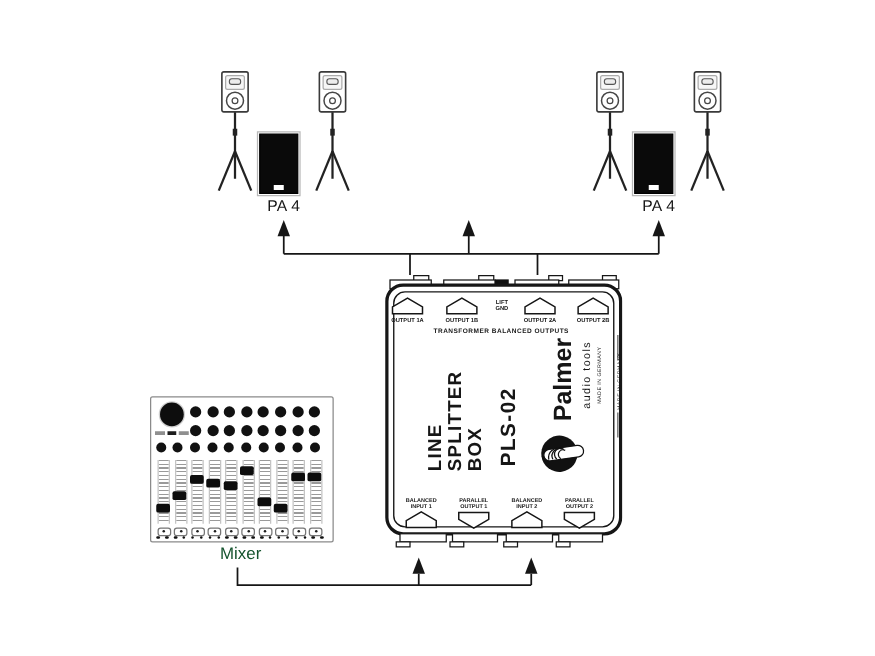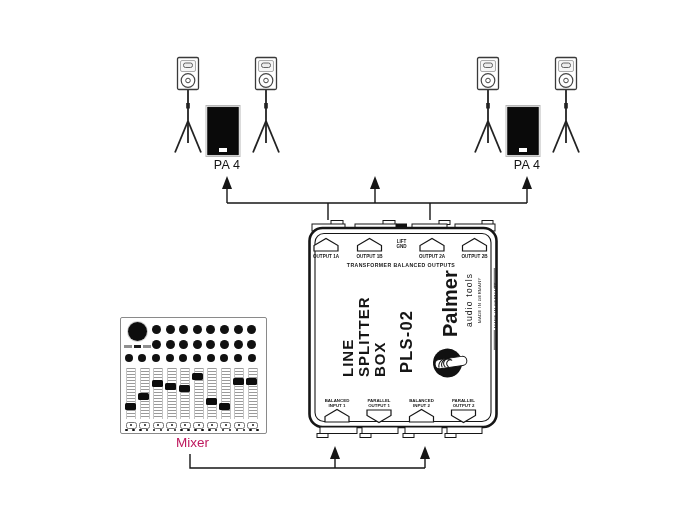--- a/index.html
+++ b/index.html
@@ -6,21 +6,21 @@
   #canvas{position:relative;width:700px;height:525px;background:#fff;overflow:hidden;
           font-family:"Liberation Sans",sans-serif;color:#161616;}
   .abs{position:absolute;}
   .pa-group{position:absolute;top:55px;width:110px;height:120px;}
   .pa-label{position:absolute;top:103px;left:0;width:110px;text-align:center;
             font-size:12.5px;color:#161616;letter-spacing:0.2px;}
   .mixer-wrap{position:absolute;left:120px;top:317px;width:146px;height:116px;}
   .mixer-panel{position:absolute;left:0;top:0;width:145px;height:115px;background:#fff;
                border:1px solid #8a8a8a;border-radius:2px;}
   .mixer-caption{position:absolute;left:0;top:118px;width:145px;text-align:center;
-                 font-size:13.5px;color:#be185d;}
+                 font-size:13.5px;color:#14532d;}
   .knob{position:absolute;background:#111;border-radius:50%;}
   .bigknob{position:absolute;left:6.5px;top:3.5px;width:19px;height:19px;background:#0d0d0d;
            border-radius:50%;box-shadow:0 0 0 1px #cfcfcf;}
   .strip{position:absolute;background:#8f8f8f;}
   .ftrack{position:absolute;width:8px;height:51px;top:50px;
           border-left:1px solid #c4c4c4;border-right:1px solid #c4c4c4;
           background:repeating-linear-gradient(to bottom,#9a9a9a 0 1px,#fff 1px 3px);}
   .fcap{position:absolute;width:11px;height:7px;background:#0d0d0d;border-radius:1.5px;}
   .chbtn{position:absolute;width:9px;height:4.5px;top:104px;border:1px solid #767676;border-radius:2.5px;background:#fff;}
   .chbtn::after{content:"";position:absolute;left:50%;top:50%;width:2px;height:2px;

